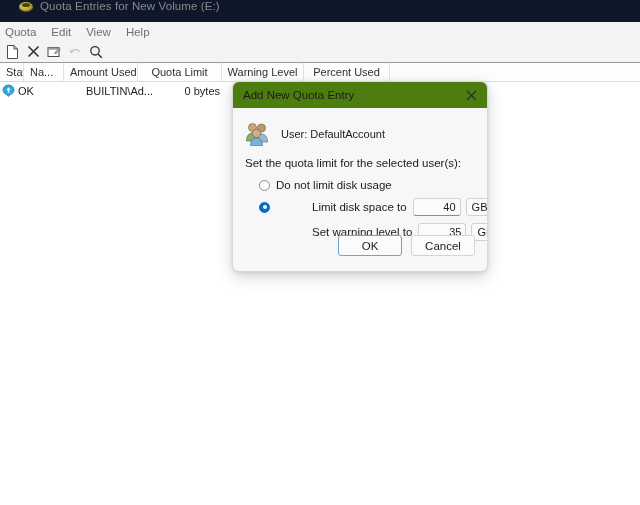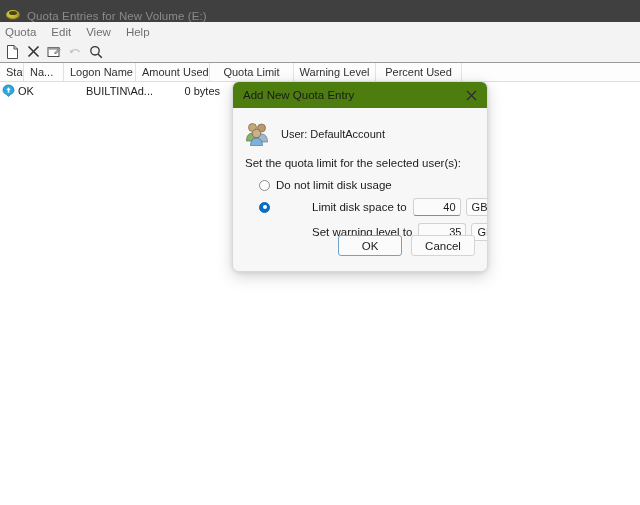--- a/index.html
+++ b/index.html
@@ -20,24 +20,24 @@
     left: 0; top: 0;
     width: 640px; height: 505px;
     background: #ffffff;
     display: flex;
     flex-direction: column;
   }
 
   
   #title-bar {
     height: 22px;
-    background: #404040;
-    display: flex;
-    align-items: flex-end;
-    padding-left: 6px;
+    background: #0f172a;
+    display: flex;
+    align-items: flex-start;
+    padding-left: 19px;
     flex: none;
   }
   #title-bar .app-icon {
     width: 14px; height: 14px;
     margin-right: 7px;
     flex: none;
     position: relative;
   }
   #title-bar .app-icon .disk {
     position: absolute;
@@ -363,21 +363,20 @@
       <svg width="14" height="14" viewBox="0 0 14 14">
         <circle cx="6" cy="5.8" r="4.2" fill="none" stroke="#333" stroke-width="1.3"></circle>
         <path d="M9.2 9.2 L12.8 12.8" stroke="#333" stroke-width="1.5"></path>
       </svg>
     </span>
   </div>
 
   <div id="column-header">
     <div class="col c-status">Status</div>
     <div class="col c-name">Na...</div>
-    <div class="col c-logon">Logon Name</div>
     <div class="col c-amount">Amount Used</div>
     <div class="col c-quota">Quota Limit</div>
     <div class="col c-warning">Warning Level</div>
     <div class="col c-percent">Percent Used</div>
     <div class="col c-rest"></div>
   </div>
 
   <div id="list-body">
     <div class="row">
       <div class="cell c-status">

